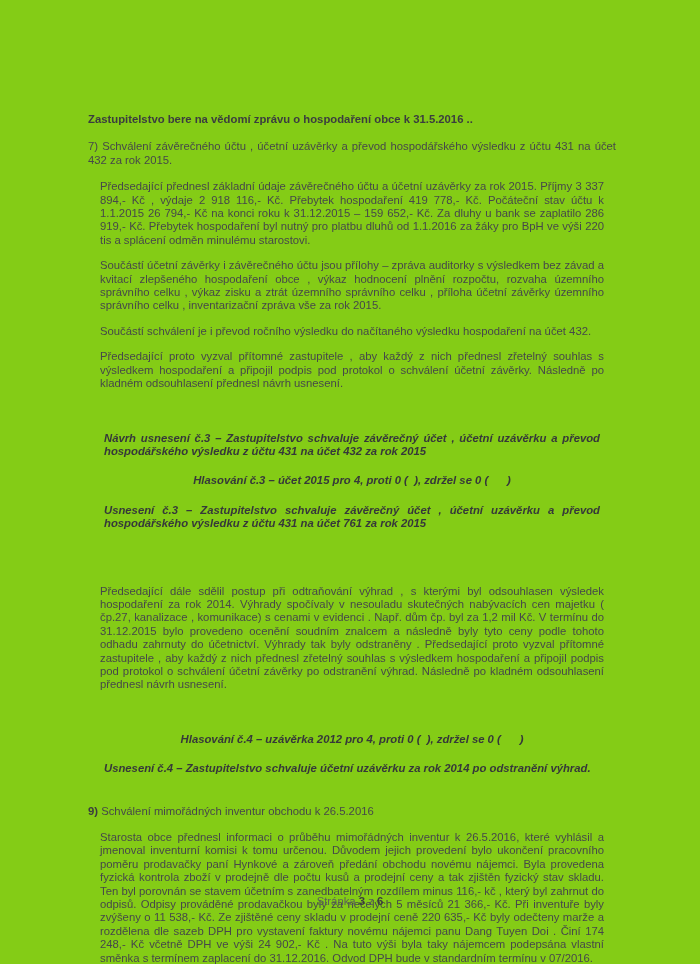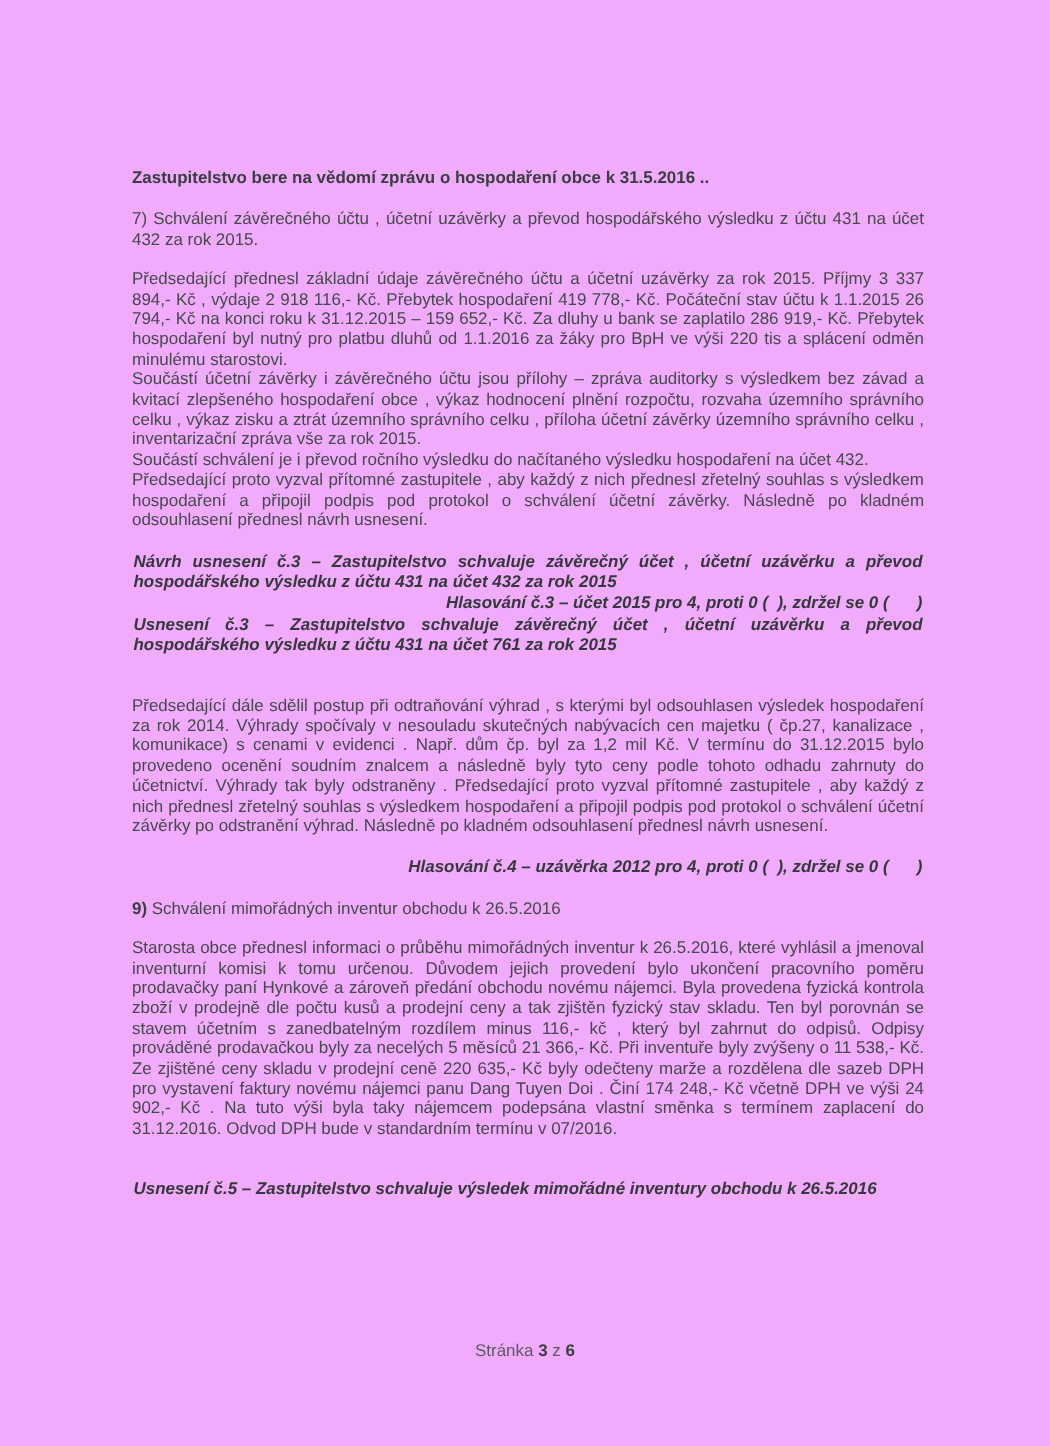--- a/index.html
+++ b/index.html
@@ -4,21 +4,21 @@
 <style>
   html, body {
     margin: 0;
     padding: 0;
     background: #ffffff;
   }
   .page {
     position: relative;
     width: 700px;
     height: 964px;
-    background: #f0abfc;
+    background: #84cc16;
     font-family: "Liberation Sans", "DejaVu Sans", sans-serif;
     color: #46484a;
     overflow: hidden;
   }
   .content {
     position: absolute;
     left: 88px;
     top: 113px;
     width: 528px;
     font-size: 11.3px;
@@ -32,31 +32,31 @@
     text-align: left;
   }
   .section-heading {
     margin: 0 0 13px 0;
   }
   .section-heading .num-bold {
     font-weight: 700;
     color: #3b3d3f;
   }
   p.body-par {
-    margin: 0;
+    margin: 12px;
   }
   .gap-s { height: 13px; }
   .gap-m { height: 26px; }
   .resolution {
     font-weight: 700;
     font-style: italic;
     color: #36383a;
   }
-  .res-line { margin: 1px; }
-  .res-line.vote { white-space: pre-wrap; text-align: right; }
+  .res-line { margin: 16px; }
+  .res-line.vote { white-space: pre-wrap; text-align: center; }
   .footer {
     position: absolute;
     left: 0;
     top: 895px;
     width: 100%;
     text-align: center;
     font-size: 11.3px;
     color: #5a5c5e;
     font-family: "Liberation Sans", "DejaVu Sans", sans-serif;
   }
@@ -87,20 +87,21 @@
 
     <div class="gap-m"></div>
 
 
     <p class="body-par">Předsedající dále sdělil postup při odtraňování výhrad , s kterými byl odsouhlasen výsledek hospodaření za rok 2014. Výhrady spočívaly v nesouladu skutečných nabývacích cen majetku ( čp.27, kanalizace , komunikace) s cenami v evidenci . Např. dům čp. byl za 1,2 mil Kč. V termínu do 31.12.2015 bylo provedeno ocenění soudním znalcem a následně byly tyto ceny podle tohoto odhadu zahrnuty do účetnictví. Výhrady tak byly odstraněny . Předsedající proto vyzval přítomné zastupitele , aby každý z nich přednesl zřetelný  souhlas s výsledkem hospodaření a připojil podpis pod protokol o schválení účetní závěrky po odstranění výhrad. Následně po kladném odsouhlasení přednesl návrh usnesení.</p>
 
     <div class="gap-s"></div>
 
     <div class="resolution">
       <p class="res-line vote">Hlasování č.4 – uzávěrka 2012 pro 4, proti 0 (  ), zdržel se 0 (      )</p>
+      <p class="res-line">Usnesení č.4 – Zastupitelstvo schvaluje účetní uzávěrku za rok 2014 po odstranění výhrad.</p>
     </div>
 
     <div class="gap-s"></div>
 
     <div class="section-heading">
       <span class="num-bold">9)</span><span> Schválení  mimořádných  inventur  obchodu k 26.5.2016</span>
     </div>
 
     <p class="body-par">Starosta obce přednesl informaci o průběhu mimořádných inventur k 26.5.2016, které vyhlásil a jmenoval inventurní komisi  k tomu  určenou.  Důvodem  jejich  provedení  bylo  ukončení  pracovního  poměru  prodavačky paní Hynkové a zároveň předání obchodu novému nájemci. Byla provedena fyzická kontrola zboží v prodejně dle počtu kusů a prodejní ceny a tak zjištěn fyzický stav skladu. Ten byl porovnán se stavem účetním s zanedbatelným rozdílem minus 116,- kč , který byl zahrnut do odpisů. Odpisy prováděné prodavačkou byly za necelých 5 měsíců 21 366,- Kč. Při inventuře byly zvýšeny o 11 538,- Kč.  Ze zjištěné ceny skladu v prodejní ceně 220 635,- Kč byly odečteny marže a rozdělena dle sazeb DPH pro vystavení faktury novému nájemci panu Dang Tuyen Doi . Činí  174 248,- Kč včetně DPH ve výši 24 902,- Kč  . Na tuto výši byla taky nájemcem podepsána vlastní směnka s termínem zaplacení do 31.12.2016. Odvod DPH bude v standardním termínu v 07/2016.</p>
 

